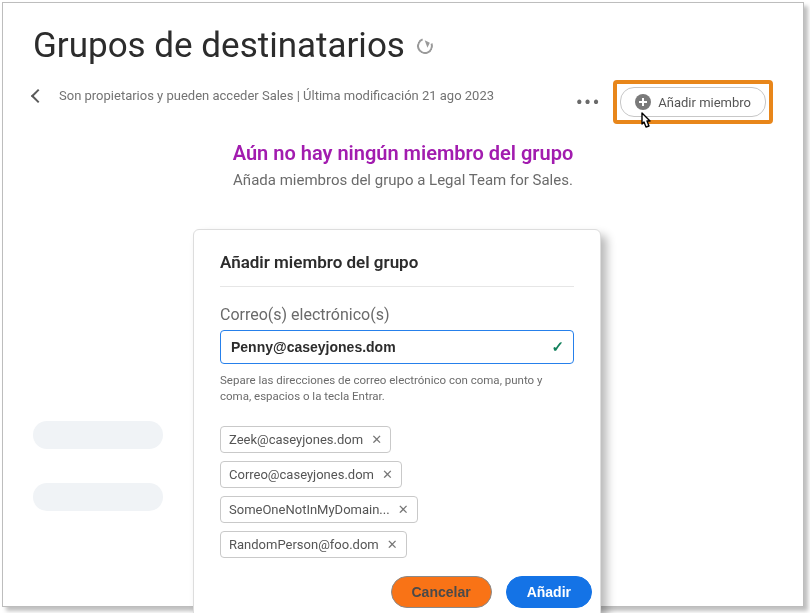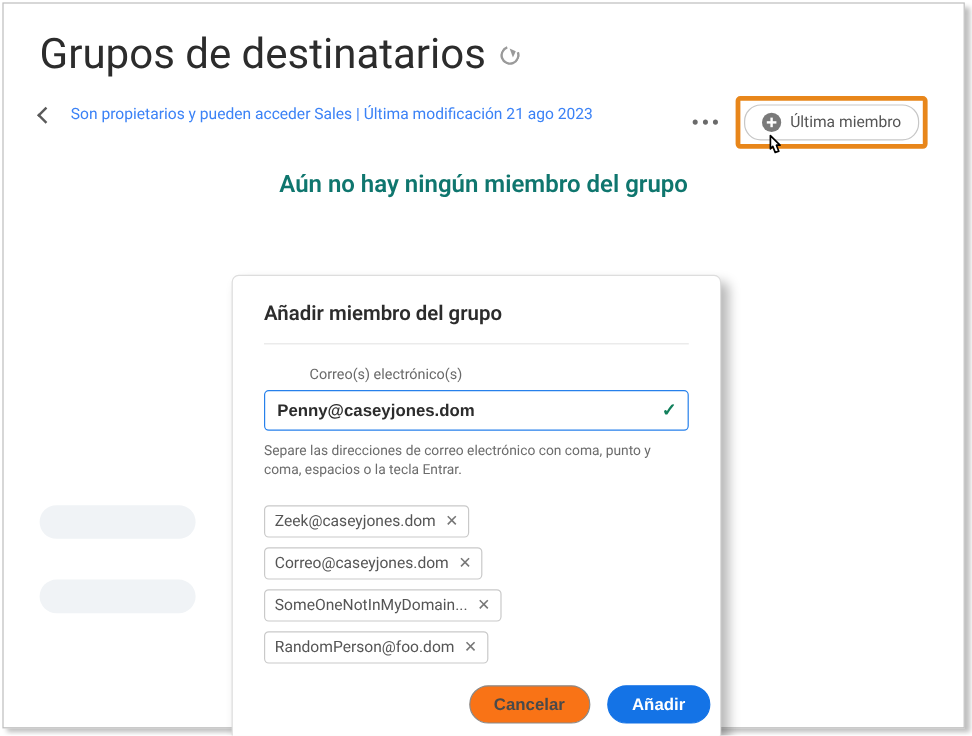--- a/index.html
+++ b/index.html
@@ -62,21 +62,21 @@
     flex: 0 0 auto;
     cursor: pointer;
   }
   .group-title {
     font-size: 20px;
     font-weight: 700;
     color: #222;
   }
   .group-subtitle {
     font-size: 13px;
-    color: #3b82f6;
+    color: #737373;
     margin-top: 4px;
     text-align: right;
   }
   .header-right {
     position: absolute;
     right: 30px;
     top: 6px;
     display: flex;
     align-items: center;
     gap: 10px;
@@ -127,21 +127,21 @@
     top: 22px;
     pointer-events: none;
   }
   .empty-state {
     text-align: center;
     margin-top: 34px;
   }
   .empty-title {
     font-size: 20px;
     font-weight: 600;
-    color: #0f766e;
+    color: #a21caf;
     margin-bottom: 6px;
   }
   .empty-sub {
     font-size: 15px;
     color: #6b6b6b;
   }
   .modal {
     position: absolute;
     left: 190px;
     top: 226px;
@@ -157,24 +157,23 @@
     font-weight: 600;
     color: #2c2c2c;
     padding-bottom: 14px;
   }
   .modal-divider {
     height: 1px;
     background: #e6e6e6;
     margin-bottom: 18px;
   }
   .field-label {
-    font-size: 12px;
+    font-size: 16px;
     color: #6a6a6a;
     margin-bottom: 6px;
-    margin-left: 38px;
   }
   .email-input-wrap {
     position: relative;
   }
   .email-input {
     width: 100%;
     border: 1.5px solid #2680eb;
     border-radius: 4px;
     padding: 8px 32px 8px 10px;
     font-size: 14px;
@@ -267,31 +266,32 @@
   <div class="group-header">
     <span class="back-chevron"></span>
     <div>
       <div class="group-subtitle">Son propietarios y pueden acceder Sales | Última modificación 21 ago 2023</div>
     </div>
     <div class="header-right">
       <span class="more-dots">•••</span>
       <span class="highlight-box">
         <span class="add-member-btn">
           <span class="plus-circle"></span>
-          <span>Última miembro</span>
+          <span>Añadir miembro</span>
           <svg class="cursor-pointer" width="26" height="28" viewBox="0 0 26 28">
             <path d="M9 3 C9 3 9 14 9 14 L11 12 L13 17 L16 16 L14 11 L17 11 Z" fill="#fff" stroke="#000" stroke-width="1.4" stroke-linejoin="round"></path>
           </svg>
         </span>
       </span>
     </div>
   </div>
 
   <div class="empty-state">
     <div class="empty-title">Aún no hay ningún miembro del grupo</div>
+    <div class="empty-sub">Añada miembros del grupo a Legal Team for Sales.</div>
   </div>
 
   <div class="ghost-blob" style="top:418px;"></div>
   <div class="ghost-blob" style="top:480px;"></div>
 
   <div class="modal">
     <div class="modal-title">Añadir miembro del grupo</div>
     <div class="modal-divider"></div>
 
     <div class="field-label">Correo(s) electrónico(s)</div>

